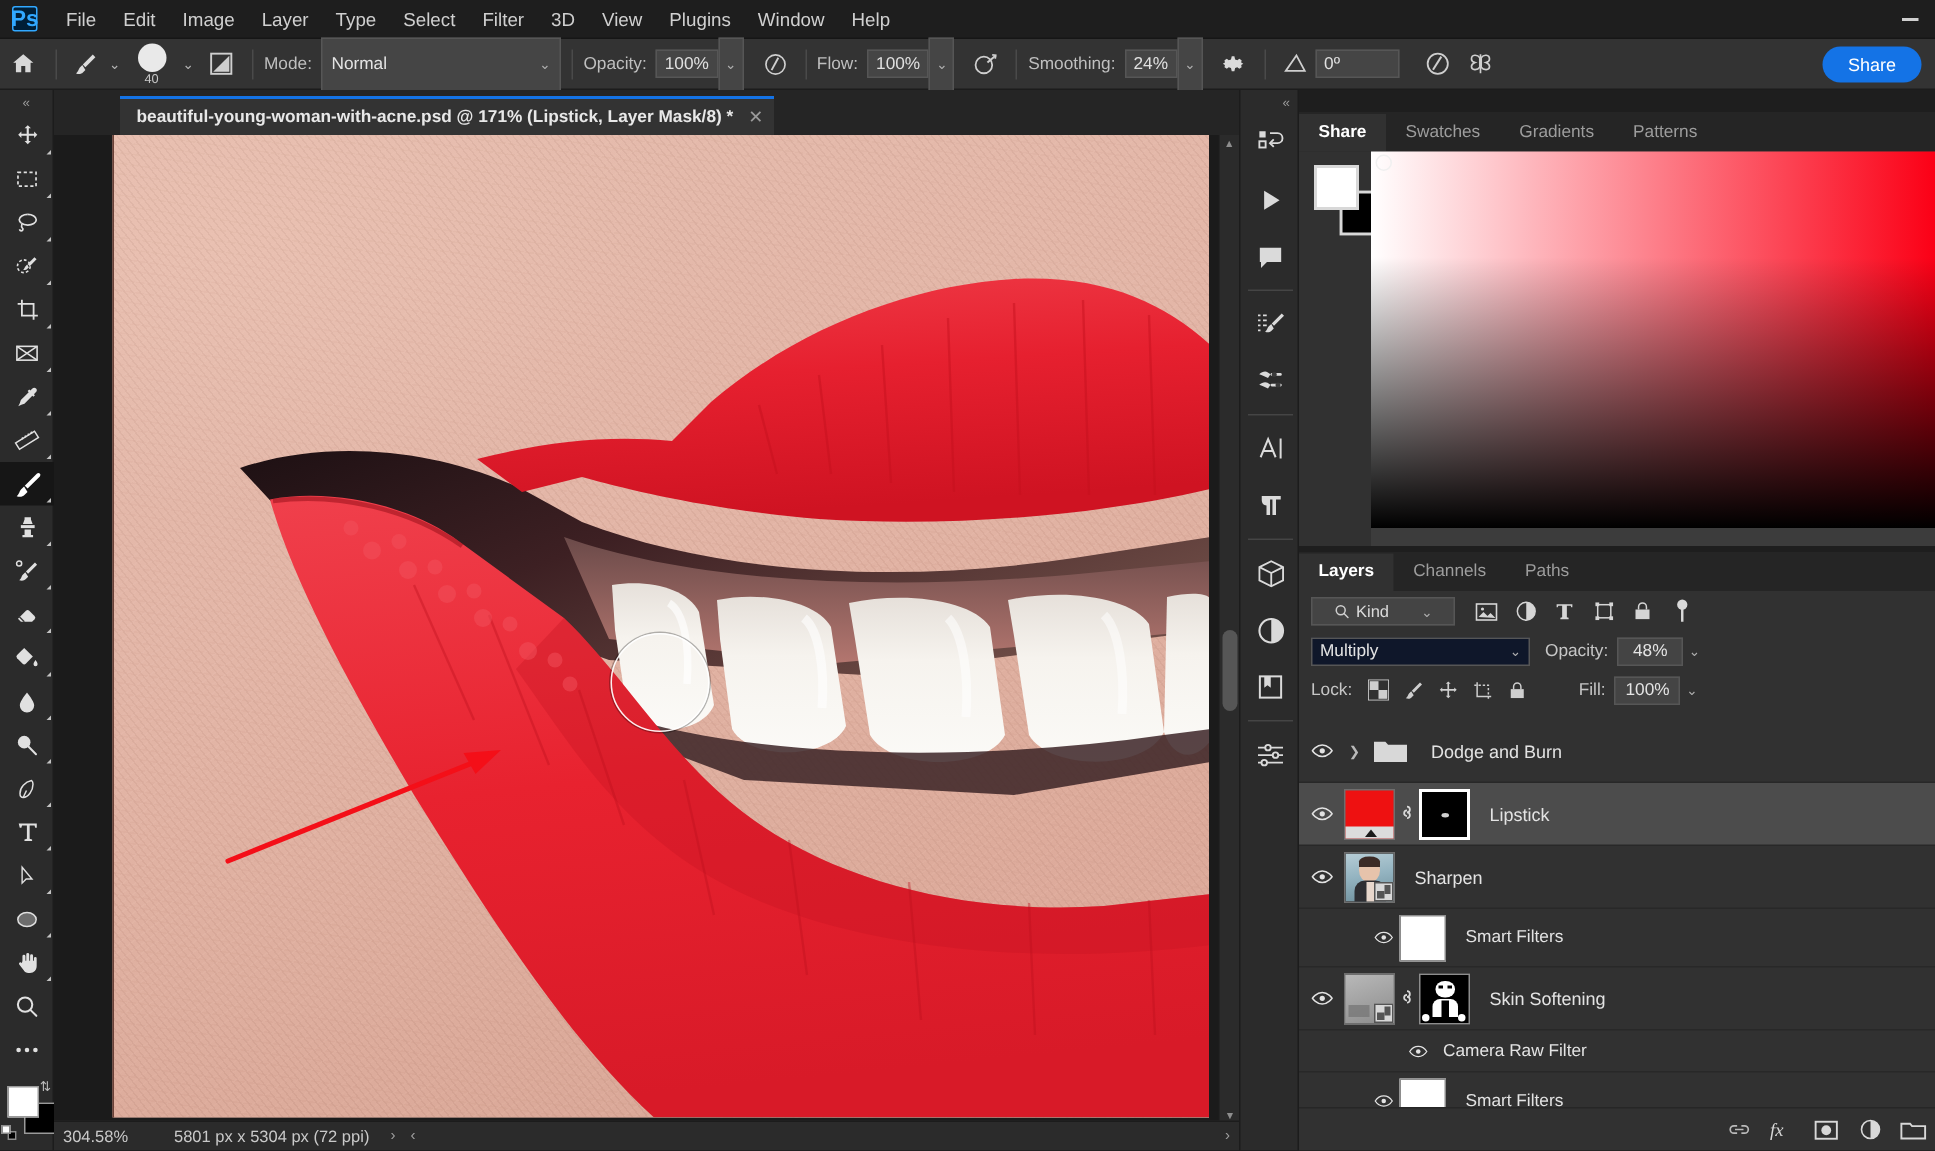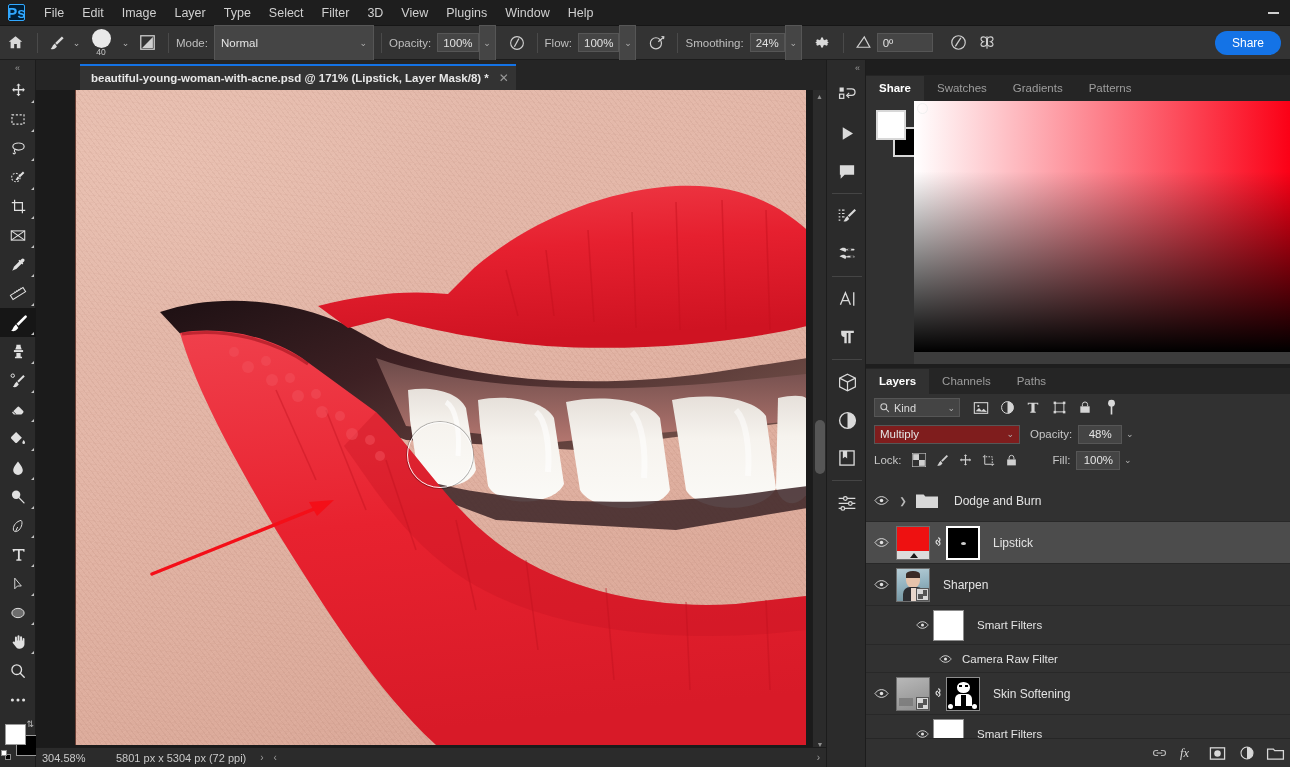--- a/index.html
+++ b/index.html
@@ -180,27 +180,27 @@
       linear-gradient(to right, #ffffff 0%, #fb0016 100%);
   }
   .ramp-marker { position:absolute; left:3px; top:2px; width:11px; height:11px; border:1.5px solid #f0f0f0; border-radius:50%; }
   .ramp-bottom { position:absolute; left:48px; right:0; bottom:0; height:12px; background:#3c3c3c;}
 
   
   .layerspanel { top:368px; height:399px; }
   .lp-row { display:flex; align-items:center; height:26px; padding:0 8px; }
   .lp-filter {
     display:flex; align-items:center; background:#444444; border:1px solid #565656;
-    height:19px; width:86px; padding:0 4px;
+    height:19px; width:96px; padding:0 14px;
   }
   .lp-filter .txt { font-size:11px; color:#dcdcdc; margin-left:4px; }
   .lp-filter .car { margin-left:auto; color:#b0b0b0; font-size:9px; }
   .filt-ico { width:26px; height:22px; display:flex; align-items:center; justify-content:center; cursor:default;}
   .blend-select {
-    display:flex; align-items:center; background:#7f1d1d; border:1px solid #565656;
+    display:flex; align-items:center; background:#0f172a; border:1px solid #565656;
     height:19px; width:146px; padding:0 5px;
   }
   .blend-select .txt { font-size:11.5px; color:#e4e4e4; }
   .blend-select .car { margin-left:auto; color:#b0b0b0; font-size:9px; }
   .lp-lbl { font-size:11.5px; color:#c6c6c6; margin:0 6px 0 10px; white-space:nowrap; }
   .num-field {
     background:#444444; border:1px solid #565656; height:19px; min-width:44px;
     font-size:11.5px; color:#e4e4e4; display:flex; align-items:center; justify-content:center;
   }
   .num-caret { width:15px; height:19px; display:flex;align-items:center;justify-content:center;color:#b0b0b0;font-size:9px;}
@@ -938,31 +938,20 @@
         <div class="eye" style="width:22px">
           <svg width="13" height="10" viewBox="0 0 24 16" fill="none" stroke="#e2e2e2" stroke-width="1.6">
             <path d="M1.5 8S5.5 1.8 12 1.8 22.5 8 22.5 8 18.5 14.2 12 14.2 1.5 8 1.5 8z"></path>
             <circle cx="12" cy="8" r="2.8" fill="#e2e2e2" stroke="none"></circle>
           </svg>
         </div>
         <div class="thumb" style="width:31px;height:31px;background:#ffffff;border:1px solid #8d8d8d"></div>
         <div class="lname" style="margin-left:13px;font-size:11.5px">Smart Filters</div>
       </div>
 
-      <div class="layer-row sub" style="height:28px">
-        <div style="width:68px"></div>
-        <div class="eye" style="width:22px">
-          <svg width="13" height="10" viewBox="0 0 24 16" fill="none" stroke="#e2e2e2" stroke-width="1.6">
-            <path d="M1.5 8S5.5 1.8 12 1.8 22.5 8 22.5 8 18.5 14.2 12 14.2 1.5 8 1.5 8z"></path>
-            <circle cx="12" cy="8" r="2.8" fill="#e2e2e2" stroke="none"></circle>
-          </svg>
-        </div>
-        <div class="lname" style="margin-left:6px;font-size:11.5px">Camera Raw Filter</div>
-      </div>
-
       <div class="layer-row">
         <div class="eye">
           <svg width="15" height="11" viewBox="0 0 24 16" fill="none" stroke="#e2e2e2" stroke-width="1.5">
             <path d="M1.5 8S5.5 1.8 12 1.8 22.5 8 22.5 8 18.5 14.2 12 14.2 1.5 8 1.5 8z"></path>
             <circle cx="12" cy="8" r="2.8" fill="#e2e2e2" stroke="none"></circle>
           </svg>
         </div>
         <div class="thumb" style="width:34px;height:34px;overflow:hidden;position:relative;background:#a9a9a9">
           <div style="position:absolute;inset:0;background:linear-gradient(160deg,#b8b8b8 0%,#9e9e9e 60%,#8c8c8c 100%)"></div>
           <div style="position:absolute;left:2px;bottom:4px;width:14px;height:8px;background:#787878;opacity:.8"></div>
@@ -981,20 +970,31 @@
           <div style="position:absolute;left:12px;top:7px;width:3px;height:2px;background:#000"></div>
           <div style="position:absolute;left:18px;top:7px;width:3px;height:2px;background:#000"></div>
           <div style="position:absolute;left:8px;top:16px;width:17px;height:12px;background:#ffffff;border-radius:5px 5px 0 0"></div>
           <div style="position:absolute;left:14px;top:17px;width:5px;height:11px;background:#000"></div>
           <div style="position:absolute;left:1px;bottom:1px;width:5px;height:5px;border-radius:50%;background:#ffffff"></div>
           <div style="position:absolute;right:2px;bottom:1px;width:5px;height:5px;border-radius:50%;background:#ffffff"></div>
         </div>
         <div class="lname" style="margin-left:13px">Skin Softening</div>
       </div>
 
+      <div class="layer-row sub" style="height:28px">
+        <div style="width:68px"></div>
+        <div class="eye" style="width:22px">
+          <svg width="13" height="10" viewBox="0 0 24 16" fill="none" stroke="#e2e2e2" stroke-width="1.6">
+            <path d="M1.5 8S5.5 1.8 12 1.8 22.5 8 22.5 8 18.5 14.2 12 14.2 1.5 8 1.5 8z"></path>
+            <circle cx="12" cy="8" r="2.8" fill="#e2e2e2" stroke="none"></circle>
+          </svg>
+        </div>
+        <div class="lname" style="margin-left:6px;font-size:11.5px">Camera Raw Filter</div>
+      </div>
+
       <div class="layer-row sub">
         <div style="width:45px"></div>
         <div class="eye" style="width:22px">
           <svg width="13" height="10" viewBox="0 0 24 16" fill="none" stroke="#e2e2e2" stroke-width="1.6">
             <path d="M1.5 8S5.5 1.8 12 1.8 22.5 8 22.5 8 18.5 14.2 12 14.2 1.5 8 1.5 8z"></path>
             <circle cx="12" cy="8" r="2.8" fill="#e2e2e2" stroke="none"></circle>
           </svg>
         </div>
         <div class="thumb" style="width:31px;height:31px;background:#ffffff;border:1px solid #8d8d8d"></div>
         <div class="lname" style="margin-left:13px;font-size:11.5px">Smart Filters</div>

